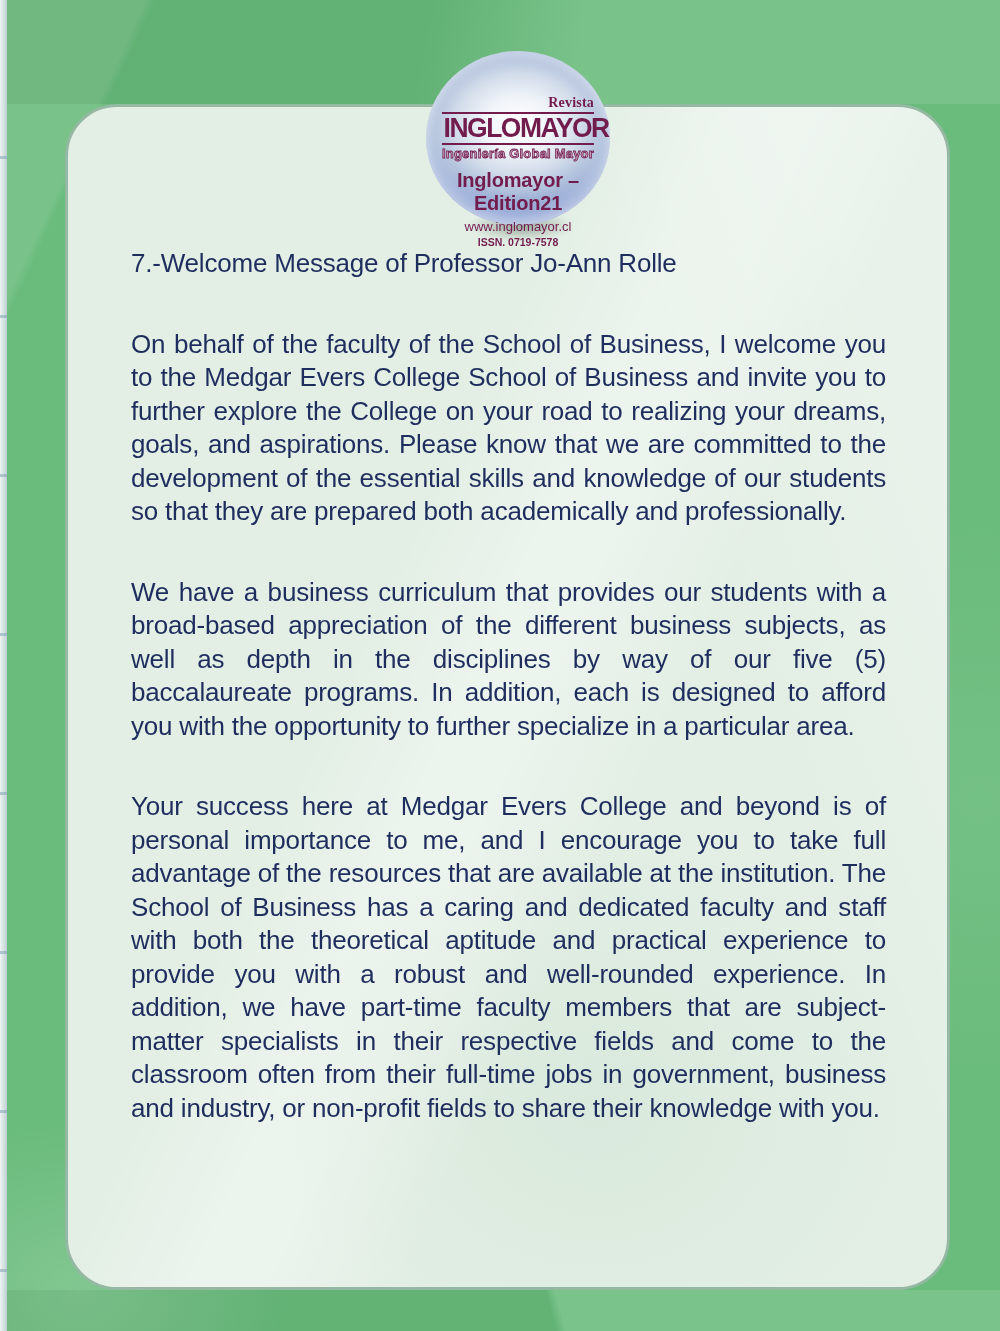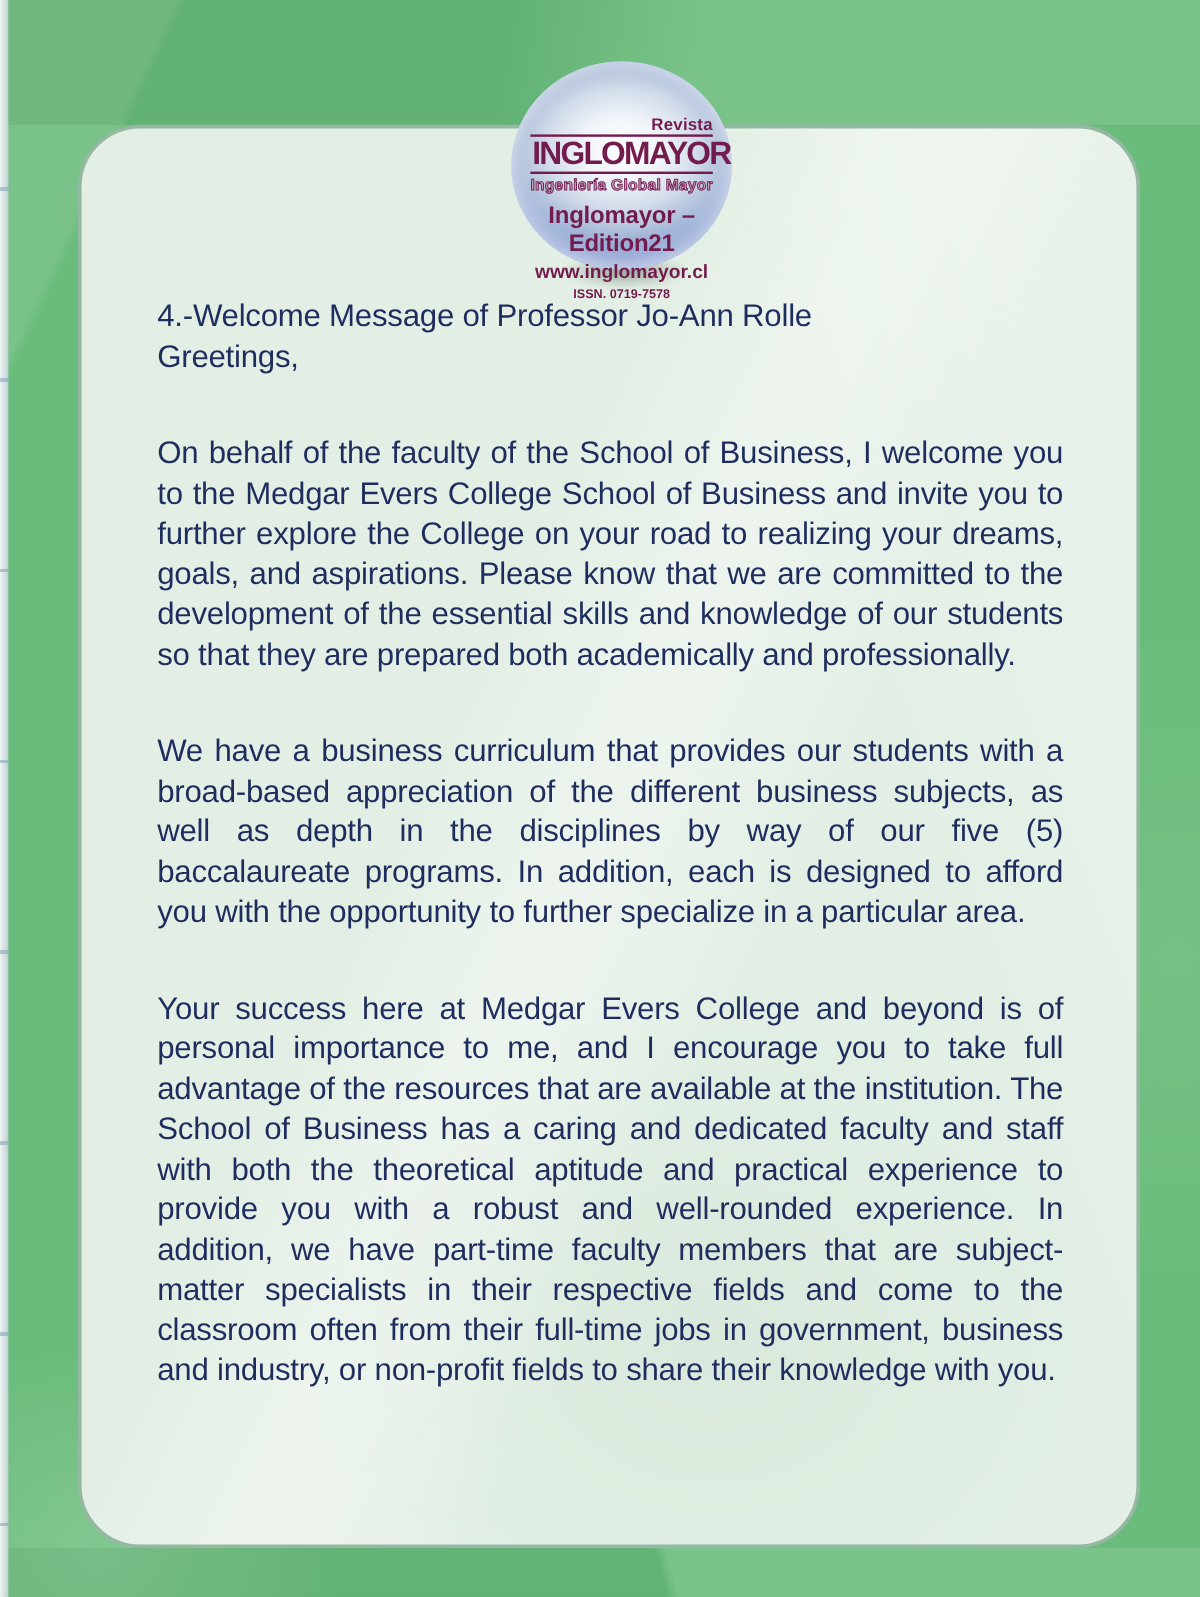--- a/index.html
+++ b/index.html
@@ -66,34 +66,35 @@
   }
   .logo-text {
     position: absolute; left: 0; top: 50px; width: 200px;
     text-align: center; color: #721b4d; z-index: 6;
   }
   .logo-masthead { width: 152px; margin: 0 auto; }
   .logo-revista {
     font-size: 14px; font-weight: bold; text-align: right;
     letter-spacing: 0.2px; padding-bottom: 1px;
     border-bottom: 2px solid #721b4d;
+    font-family: Liberation Serif, serif;
   }
   .logo-title {
     font-size: 27px; font-weight: bold; letter-spacing: -1.5px;
     transform: scaleX(0.98); transform-origin: center;
     line-height: 29px; white-space: nowrap;
   }
   .logo-subtitle {
     font-size: 13px; font-weight: bold; white-space: nowrap;
     border-top: 2px solid #721b4d; padding-top: 1px;
     color: #c9a2bd; -webkit-text-stroke: 0.8px #721b4d;
     letter-spacing: 0.2px;
   }
   .logo-edition { font-size: 20px; font-weight: bold; margin-top: 8px; letter-spacing: -0.2px; }
-  .logo-url { font-size: 16px; font-weight: bold; margin-top: 4px; }
+  .logo-url { font-size: 13px; font-weight: normal; margin-top: 4px; }
   .logo-issn { font-size: 10.5px; font-weight: bold; margin-top: 2px; text-align: center; }
 
   
   .content {
     position: absolute; left: 131px; top: 247px; width: 755px;
     color: #1f2d5e;
     font-size: 26px; line-height: 33.5px; letter-spacing: -0.2px;
     z-index: 2;
   }
   .content p { margin: 0; }
@@ -118,19 +119,18 @@
       <div class="logo-subtitle">Ingeniería Global Mayor</div>
     </div>
     <div class="logo-edition">Inglomayor – Edition21</div>
     <div class="logo-url">www.inglomayor.cl</div>
     <div class="logo-issn">ISSN. 0719-7578</div>
   </div>
 </div>
 
 <div class="content">
   <div class="heading">
-    <p>4.-Welcome Message of Professor Jo-Ann Rolle</p>
-    <p>Greetings,</p>
+    <p>7.-Welcome Message of Professor Jo-Ann Rolle</p>
   </div>
   <p class="body-par">On behalf of the faculty of the School of Business, I welcome you to the Medgar Evers College School of Business and invite you to further explore the College on your road to realizing your dreams, goals, and aspirations.  Please know that we are committed to the development of the essential skills and knowledge of our students so that they are prepared both academically and professionally.</p>
   <p class="body-par">We have a business curriculum that provides our students with a broad-based appreciation of the different business subjects, as well as depth in the disciplines by way of our five (5) baccalaureate programs.  In addition, each is designed to afford you with the opportunity to further specialize in a particular area.</p>
   <p class="body-par">Your success here at Medgar Evers College and beyond is of personal importance to me, and I encourage you to take full advantage of the resources that are available at the institution. The School of Business has a caring and dedicated faculty and staff with both the theoretical aptitude and practical experience to provide you with a robust and well-rounded experience. In addition, we have part-time faculty members that are subject-matter specialists in their respective fields and come to the classroom often from their full-time jobs in government, business and industry, or non-profit fields to share their knowledge with you.</p>
 </div>
 
 </body></html>

